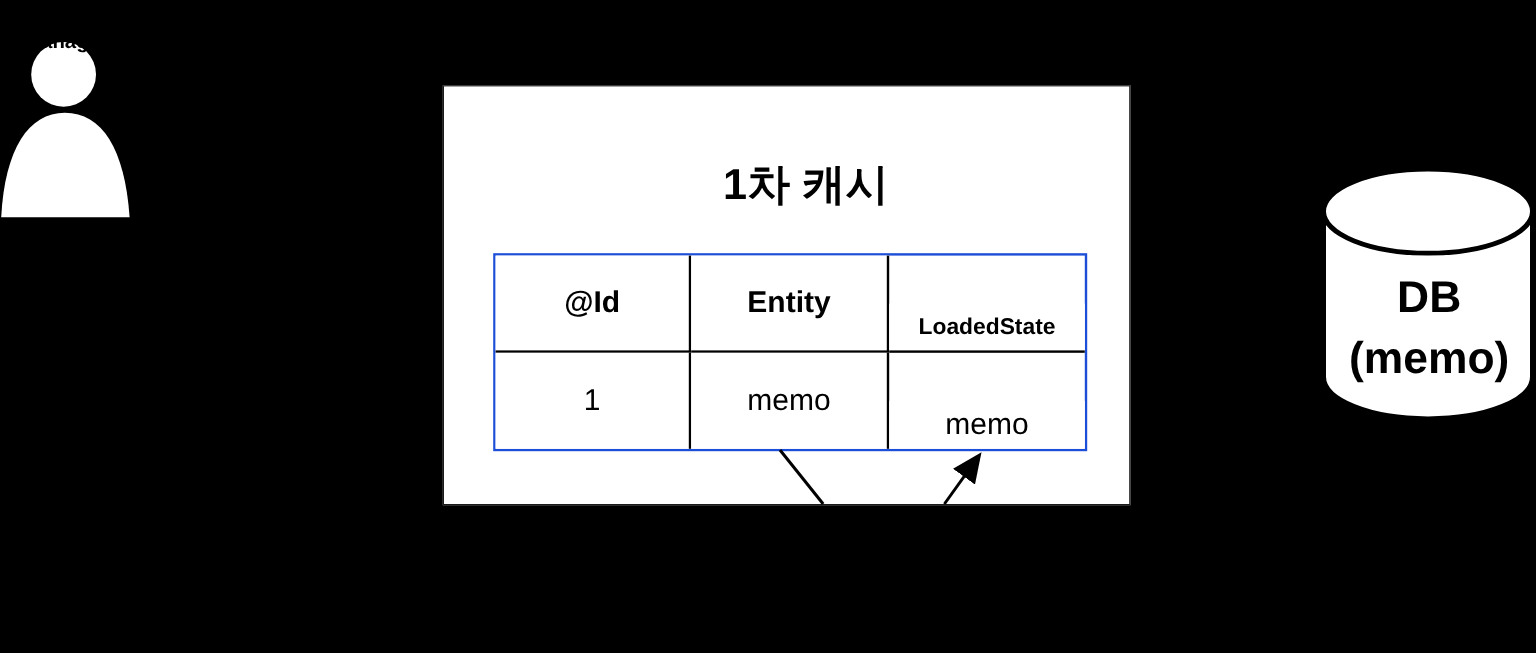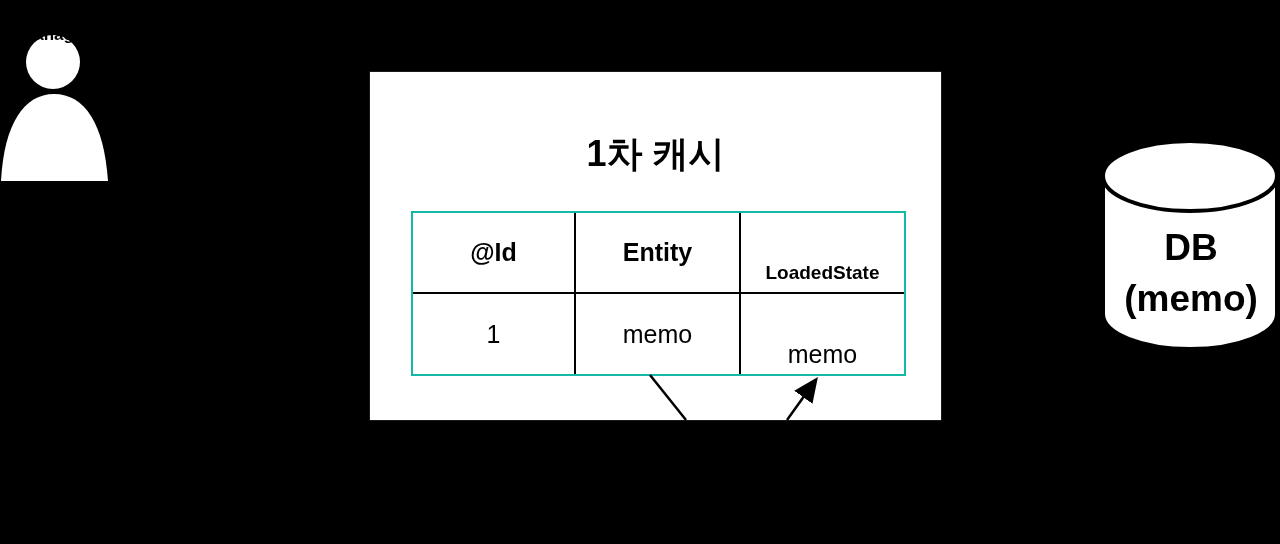--- a/index.html
+++ b/index.html
@@ -17,28 +17,28 @@
     text-align:center;color:#000;font-weight:bold;
     font-size:17px;line-height:23px;
   }
   
   .cache-box{
     position:absolute;left:369px;top:71px;width:573px;height:350px;
     background:#ffffff;border:1px solid #1a1a1a;box-sizing:border-box;
   }
   .cache-title{
     position:absolute;left:0;top:58px;width:100%;
-    text-align:center;color:#000;font-weight:bold;font-size:36px;
+    text-align:center;color:#000;font-weight:bold;font-size:36px;padding-left:16px;
   }
   .cache-table{
     position:absolute;left:41px;top:139px;   
     display:grid;
     grid-template-columns:163px 165px 163px;
     grid-template-rows:81px 80px;
-    border:2px solid #14b8a6;
+    border:2px solid #1d4ed8;
     background:#fff;
   }
   .cell{
     display:flex;align-items:center;justify-content:center;
     color:#000;border-right:2px solid #000;border-bottom:2px solid #000;
     box-sizing:border-box;background:#fff;
   }
   .cell.last-col{border-right:none;margin-top:40px;}
   .cell.last-row{border-bottom:none;}
   .cell.hdr{font-weight:bold;font-size:25px;}

